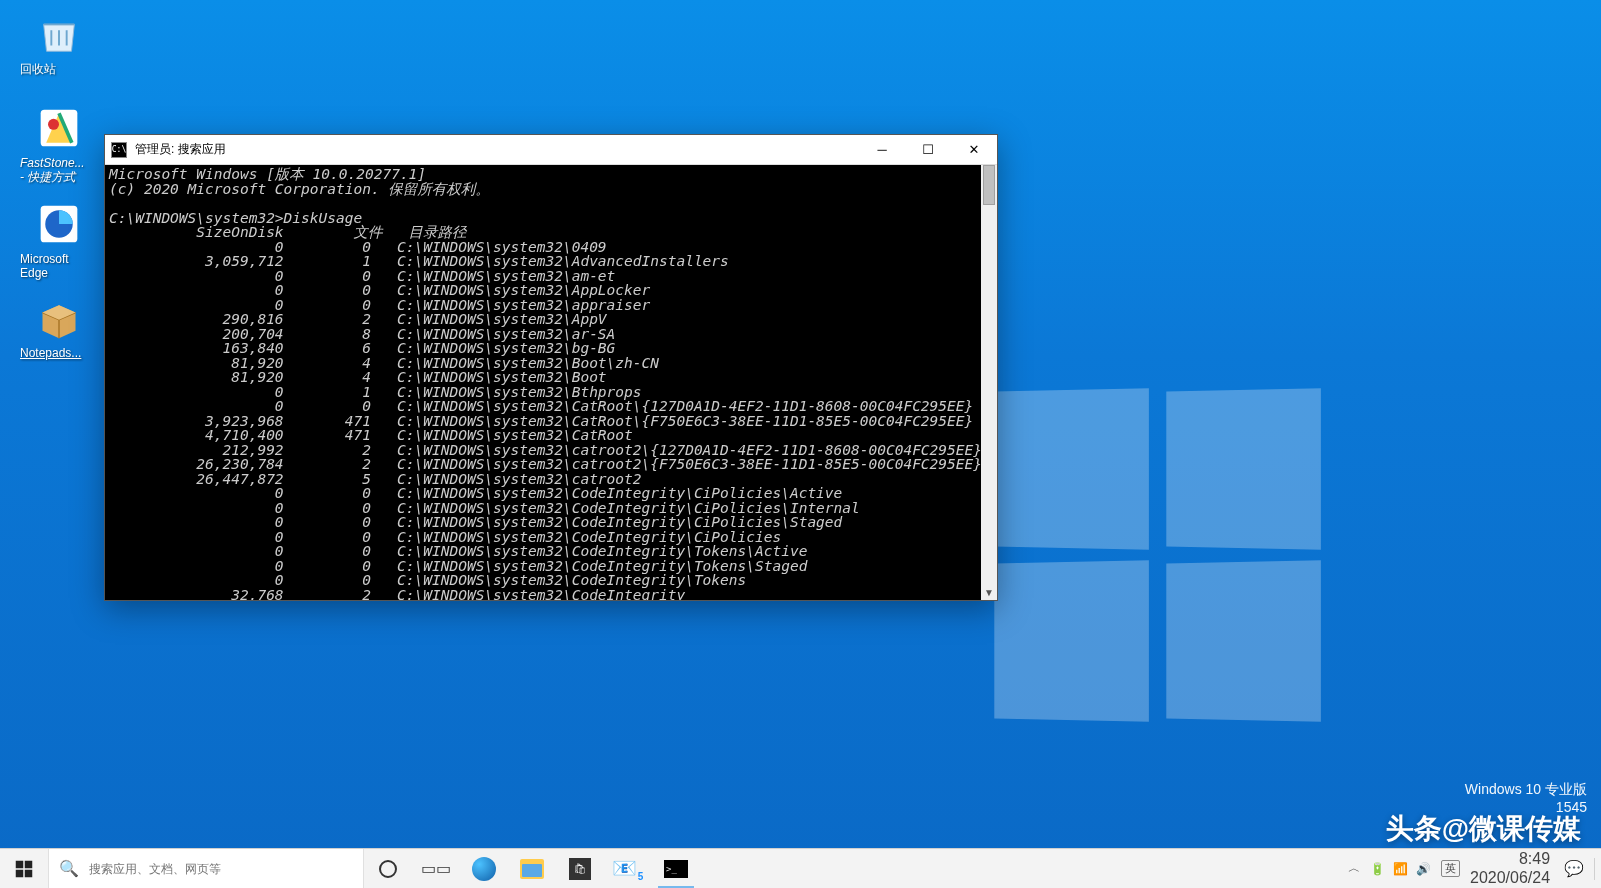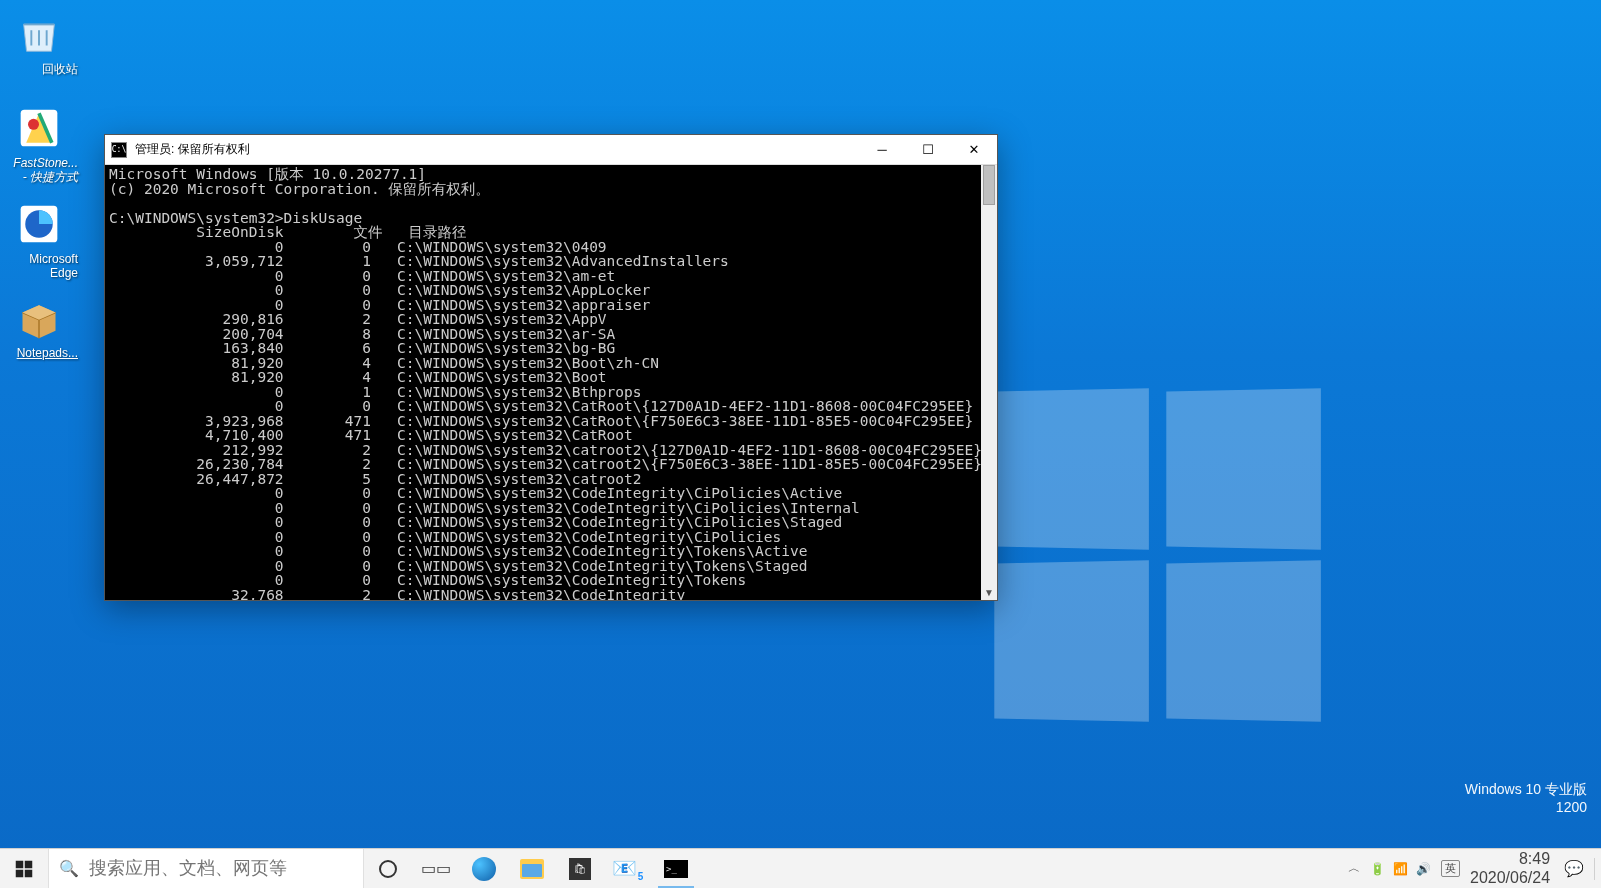--- a/index.html
+++ b/index.html
@@ -4,40 +4,40 @@
 <style>
 * { margin:0; padding:0; box-sizing:border-box; font-family:"Segoe UI","Microsoft YaHei",sans-serif; }
 html,body { width:1601px; height:888px; overflow:hidden; }
 #desktop { position:relative; width:100%; height:100%; background:linear-gradient(180deg,#0a8ee8 0%,#0b78d6 40%,#0a69c6 100%); }
 #win-logo { position:absolute; right:280px; top:390px; width:330px; height:330px; opacity:.65; pointer-events:none; }
 #win-logo div { position:absolute; width:158px; height:158px; background:rgba(255,255,255,.42); }
 #win-logo .tl{left:0;top:0;transform:perspective(800px) rotateY(-12deg);} #win-logo .tr{right:0;top:0;transform:perspective(800px) rotateY(-12deg);} #win-logo .bl{left:0;bottom:0;transform:perspective(800px) rotateY(-12deg);} #win-logo .br{right:0;bottom:0;transform:perspective(800px) rotateY(-12deg);}
 #watermark-ed { position:absolute; right:14px; bottom:72px; color:#fff; font-size:14px; text-align:right; line-height:1.3; opacity:.95;margin-left:36px; }
 #watermark-src { position:absolute; right:20px; bottom:40px; color:#fff; font-size:28px; font-weight:700; text-shadow:0 2px 6px rgba(0,0,0,.4); }
 
-.dicon { position:absolute; left:0; width:78px; text-align:right; color:#fff; font-size:12px; text-shadow:1px 1px 2px rgba(0,0,0,.6); cursor:pointer; }
+.dicon { position:absolute; left:20px; width:78px; text-align:left; color:#fff; font-size:12px; text-shadow:1px 1px 2px rgba(0,0,0,.6); cursor:pointer; }
 .dicon .ic { width:48px; height:48px; margin:0 auto 4px; display:flex; align-items:center; justify-content:center; }
 .dicon .lbl { line-height:1.2; word-break:break-all; }
 
 #cmd { position:absolute; left:104px; top:134px; width:894px; height:467px; background:#fff; border:1px solid #555; box-shadow:0 8px 30px rgba(0,0,0,.35); display:flex; flex-direction:column; }
 #cmd-title { height:30px; background:#fff; display:flex; align-items:center; padding-left:6px; font-size:12px; color:#000; border-bottom:1px solid #ddd; }
 #cmd-title .ticon { width:16px;height:16px;background:#000;border:1px solid #888;margin-right:8px;display:flex;align-items:center;justify-content:center;color:#fff;font-size:8px;font-family:monospace;}
 #cmd-ctrls { margin-left:auto; display:flex; }
 #cmd-ctrls button { width:46px; height:29px; border:none; background:transparent; font-size:13px; cursor:pointer; display:flex;align-items:center;justify-content:center;}
-#cmd-body { flex:1; background:#000; position:relative; overflow:hidden; }
+#cmd-body { flex:1; background:#000; position:relative; overflow:hidden;font-style:italic; }
 #cmd-scroll { position:absolute; right:0; top:0; bottom:0; width:16px; background:#f0f0f0; }
 #cmd-scroll .thumb{position:absolute;top:0;left:2px;right:2px;height:40px;background:#c0c0c0;border:1px solid #a0a0a0;}
 #cmd-scroll .arr{position:absolute;left:0;right:0;height:16px;display:flex;align-items:center;justify-content:center;color:#555;font-size:10px;} #cmd-scroll .arr.up{top:0;} #cmd-scroll .arr.dn{bottom:0;}
 #cmd-text { color:#ccc; font-family:"NSimSun","SimSun","Consolas",monospace; font-size:14.5px; line-height:1.0; white-space:pre; padding:2px 4px; margin-right:16px; }
 
 #taskbar { position:absolute; left:0; right:0; bottom:0; height:40px; background:#f3f3f3; border-top:1px solid #d0d0d0; display:flex; align-items:stretch; }
 #start { width:48px; display:flex; align-items:center; justify-content:center; cursor:pointer; }
 #start svg{width:18px;height:18px;}
 #search { flex:0 0 316px; display:flex; align-items:center; border-right:1px solid #e0e0e0; background:#fff; margin:0; border-left:1px solid #e0e0e0; padding:0 10px; gap:10px; }
-#search input { border:none; outline:none; width:100%; font-size:18px; background:transparent; color:#666; }
+#search input { border:none; outline:none; width:100%; font-size:12px; background:transparent; color:#666; }
 .tbtn { width:48px; display:flex; align-items:center; justify-content:center; cursor:pointer; position:relative;}
 .tbtn.active::after{content:"";position:absolute;left:6px;right:6px;bottom:0;height:2px;background:#76b9ed;}
 #tray { margin-left:auto; display:flex; align-items:center; padding-right:6px; gap:10px; color:#444; font-size:12px; }
 #tray .clk{text-align:right;line-height:1.15;font-size:16px;padding-right:4px;}
 #tray .sep{width:1px;height:22px;background:#d0d0d0;}
 #tray .tri{cursor:pointer;}
 #tray .iconset{display:flex;gap:8px;align-items:center;}
 .chip{font-size:11px;border:1px solid #888;padding:0 3px;border-radius:2px;}
 </style>
 </head>
@@ -91,21 +91,21 @@
             <path d="M6 18l18-8 18 8-18 8z" fill="#e8c07d"></path>
           </svg>
         </div>
         <div class="lbl">Notepads...</div>
       </div>
     </div>
 
   <div id="cmd">
     <div id="cmd-title">
       <span class="ticon">C:\</span>
-      <span>管理员: 保留所有权利</span>
+      <span>管理员: 搜索应用</span>
       <div id="cmd-ctrls">
         <button>─</button>
         <button>☐</button>
         <button class="close">✕</button>
       </div>
     </div>
     <div id="cmd-body">
       <pre id="cmd-text">Microsoft Windows [版本 10.0.20277.1]
 (c) 2020 Microsoft Corporation. 保留所有权利。
 
@@ -140,22 +140,23 @@
       <div id="cmd-scroll">
         <div class="arr up">▲</div>
         <div class="thumb"></div>
         <div class="arr dn">▼</div>
       </div>
     </div>
   </div>
 
   <div id="watermark-ed">
     <div>Windows 10 专业版</div>
-    <div>1200</div>
+    <div>1545</div>
   </div>
+  <div id="watermark-src">头条@微课传媒</div>
 
   <div id="taskbar">
     <div id="start">
       <svg viewBox="0 0 24 24">
           <rect x="1" y="1" width="10" height="10" fill="#222"></rect>
           <rect x="13" y="1" width="10" height="10" fill="#222"></rect>
           <rect x="1" y="13" width="10" height="10" fill="#222"></rect>
           <rect x="13" y="13" width="10" height="10" fill="#222"></rect>
         </svg>
     </div>

